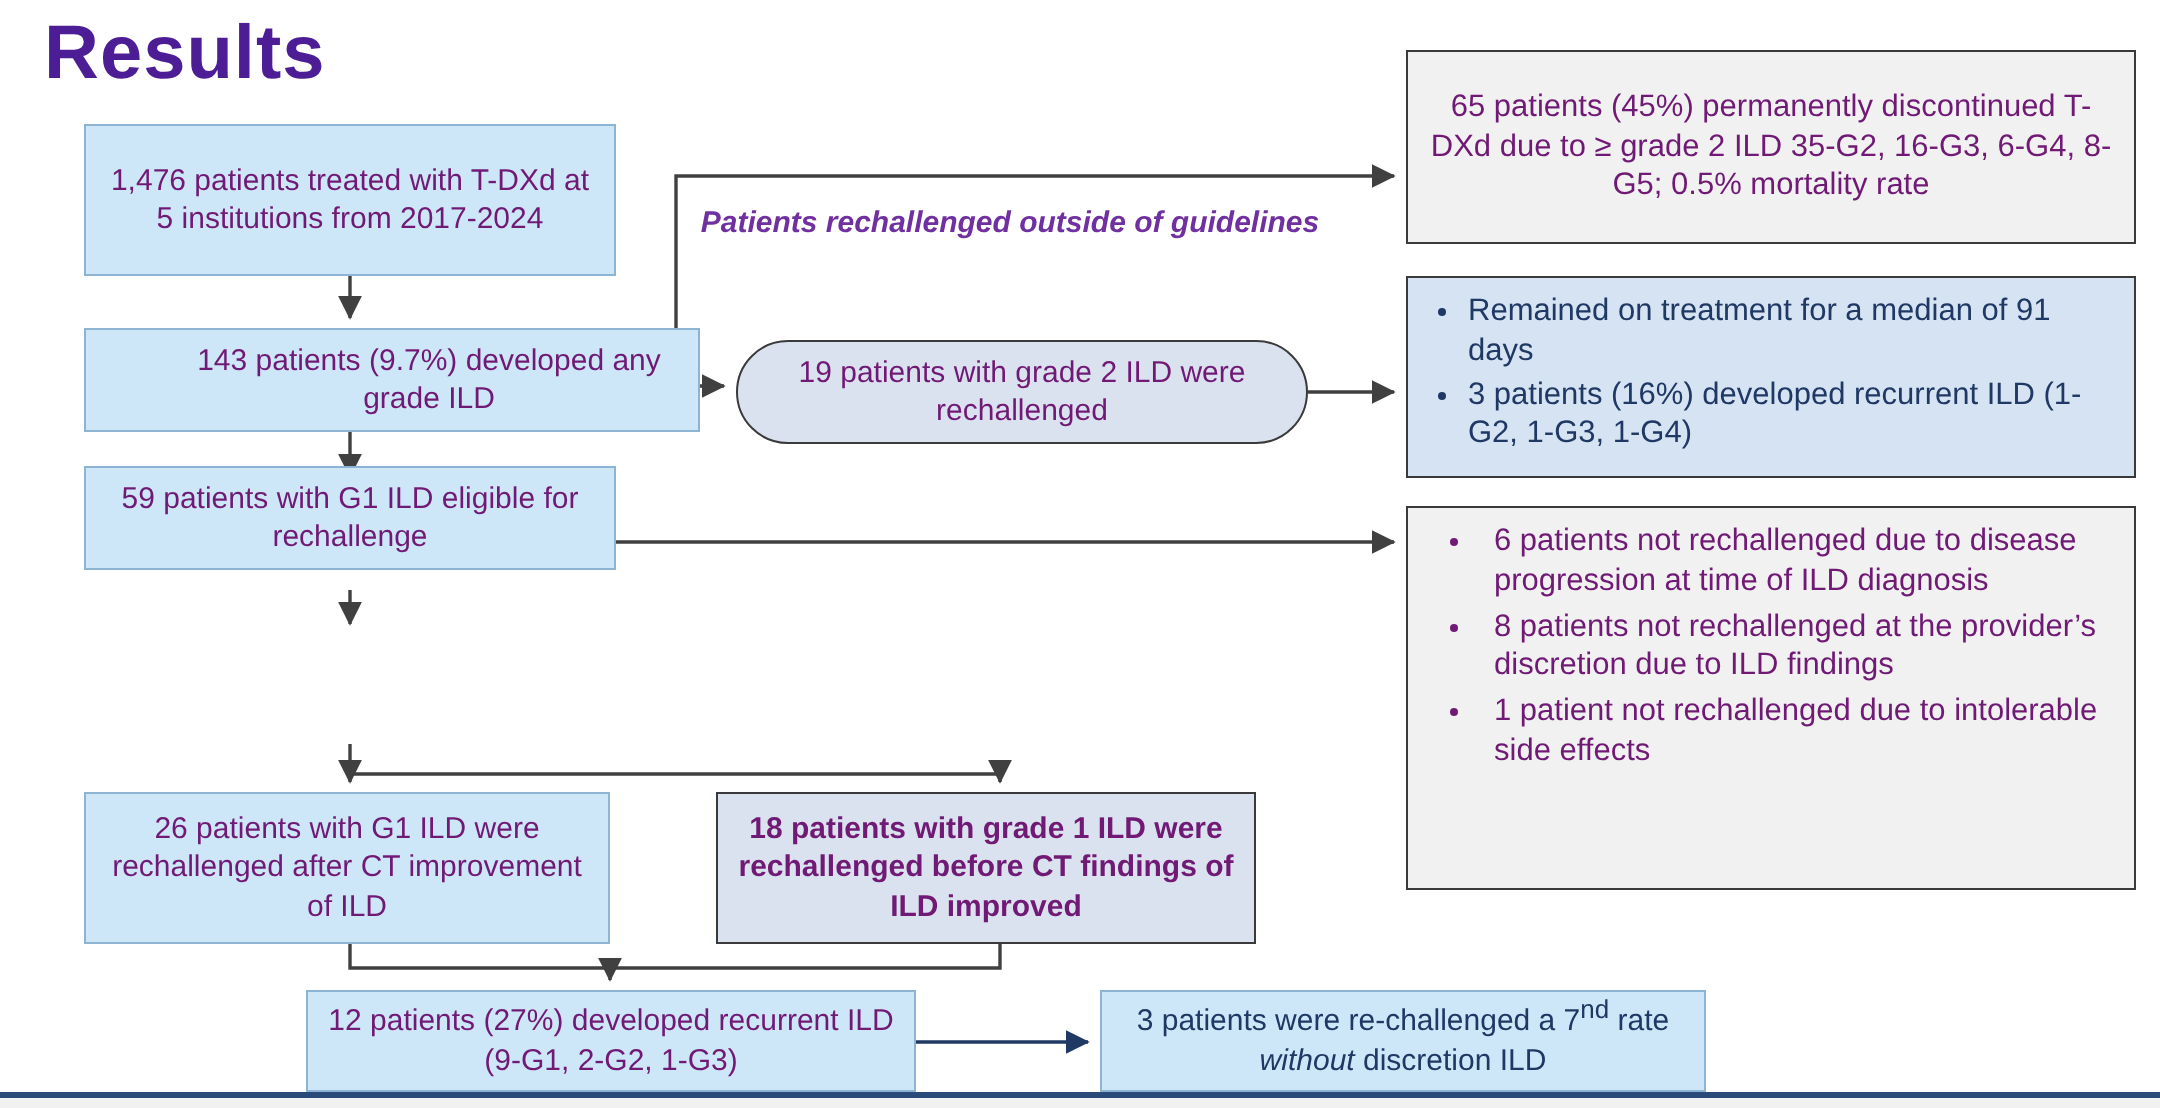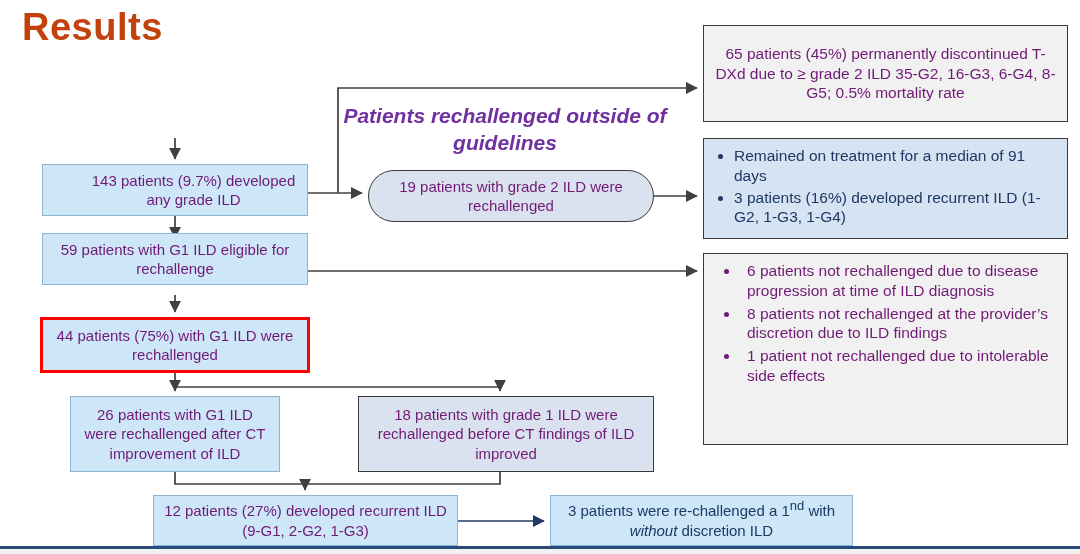--- a/index.html
+++ b/index.html
@@ -3,38 +3,38 @@
 <meta charset="utf-8">
 <style>
   * { margin: 0; padding: 0; box-sizing: border-box; }
   body { background: #ffffff; font-family: "Liberation Sans", sans-serif; }
   .canvas {
     position: relative; width: 1080px; height: 554px;
     background: #ffffff; overflow: hidden;
   }
   .title {
     position: absolute; left: 22px; top: 6px;
-    font-size: 38px; font-weight: bold; color: #c2410c;
+    font-size: 38px; font-weight: bold; color: #4c1d95;
     letter-spacing: 0.5px;
   }
   .connectors { position: absolute; left: 0; top: 0; width: 1080px; height: 554px; }
   .box {
     position: absolute; display: flex; align-items: center; justify-content: center;
     text-align: center; font-size: 15px; line-height: 1.27; color: #701a75;
     padding: 3px 8px;
   }
   .blue  { background: #cde7f8; border: 1.5px solid #8eb4d4; }
   .lav   { background: #dbe2ef; border: 1.6px solid #3a3a3a; }
   .gray  { background: #f1f1f1; border: 1.6px solid #3a3a3a; }
   .bluepanel { background: #d5e3f2; border: 1.6px solid #3a3a3a; }
   .red-highlight { border: 3px solid #ff0000; }
   .navy-text { color: #1f3864; }
   .purple-label {
     position: absolute; left: 340px; top: 102px; width: 330px;
-    text-align: center; font-size: 21px; font-weight: bold; font-style: italic;
+    text-align: center; font-size: 15px; font-weight: bold; font-style: italic;
     color: #7030a0; line-height: 1.3;
   }
   .bullets { justify-content: flex-start; align-items: flex-start; text-align: left; padding: 7px 10px 4px 6px; }
   .bullets ul { list-style: disc outside; padding-left: 24px; font-size: 15.5px; line-height: 1.28; }
   .bullets li { margin-bottom: 2px; }
   .bullets.wide-gap ul { padding-left: 30px; }
   .bullets.wide-gap li { padding-left: 7px; margin-bottom: 3px; }
   .panel-center { font-size: 15.5px; }
   sup { font-size: 13px; vertical-align: super; line-height: 0; }
   .italic { font-style: italic; }
@@ -66,55 +66,55 @@
       <polyline points="175,472 175,484 500,484 500,472"></polyline>
       <line x1="305" y1="484" x2="305" y2="490" marker-end="url(#ah)"></line>
       <line x1="308" y1="193" x2="362" y2="193" marker-end="url(#ah)"></line>
       <polyline points="338,193 338,88 697,88" marker-end="url(#ah)"></polyline>
       <line x1="654" y1="196" x2="697" y2="196" marker-end="url(#ah)"></line>
       <line x1="308" y1="271" x2="697" y2="271" marker-end="url(#ah)"></line>
       <line x1="458" y1="521" x2="544" y2="521" marker-end="url(#ahn)" stroke="#203864"></line>
     </g>
   </svg>
 
+  <div class="box blue" style="left:42px; top:62px; width:266px; height:76px;">
+    <span>1,476 patients treated with T-DXd at 5 institutions from 2017-2024</span>
+  </div>
 
-  <div class="box blue" style="left:42px; top:164px; width:266px; height:52px;padding-left:45px;">
+  <div class="box blue" style="left:42px; top:164px; width:308px; height:52px;padding-left:45px;">
     <span>143 patients (9.7%) developed any grade ILD</span>
   </div>
 
   <div class="box blue" style="left:42px; top:233px; width:266px; height:52px;">
     <span>59 patients with G1 ILD eligible for rechallenge</span>
   </div>
 
-  <div class="box blue red-highlight" style="left:40px; top:317px; width:270px; height:56px;">
-    <span>44 patients (75%) with G1 ILD were rechallenged</span>
-  </div>
 
-  <div class="box blue" style="left:42px; top:396px; width:210px; height:76px;margin-left:28px;">
+  <div class="box blue" style="left:42px; top:396px; width:263px; height:76px;">
     <span>26 patients with G1 ILD were rechallenged after CT improvement of ILD</span>
   </div>
 
   <div class="box blue" style="left:153px; top:495px; width:305px; height:51px;align-items:center;">
     <span>12 patients (27%) developed recurrent ILD (9-G1, 2-G2, 1-G3)</span>
   </div>
 
   <div class="purple-label">
     <span>Patients rechallenged outside of guidelines</span>
   </div>
 
   <div class="box lav" style="left:368px; top:170px; width:286px; height:52px;border-radius:26px;">
     <span>19 patients with grade 2 ILD were rechallenged</span>
   </div>
 
-  <div class="box lav" style="left:358px; top:396px; width:296px; height:76px;">
+  <div class="box lav" style="left:358px; top:396px; width:270px; height:76px;font-weight:bold;">
     <span>18 patients with grade 1 ILD were rechallenged before CT findings of ILD improved</span>
   </div>
 
   <div class="box blue navy-text" style="left:550px; top:495px; width:303px; height:51px;">
-    <span><span>3 patients were re-challenged a 1</span><sup>nd</sup><span> with </span><span class="italic">without</span><span> discretion ILD</span></span>
+    <span><span>3 patients were re-challenged a 7</span><sup>nd</sup><span> rate </span><span class="italic">without</span><span> discretion ILD</span></span>
   </div>
 
   <div class="box gray panel-center" style="left:703px; top:25px; width:365px; height:97px;">
     <span>65 patients (45%) permanently discontinued T-DXd due to ≥ grade 2 ILD 35-G2, 16-G3, 6-G4, 8-G5; 0.5% mortality rate</span>
   </div>
 
   <div class="box bluepanel bullets navy-text" style="left:703px; top:138px; width:365px; height:101px;">
     <ul>
       <li>Remained on treatment for a median of 91 days</li>
       <li>3 patients (16%) developed recurrent ILD (1-G2, 1-G3, 1-G4)</li>

